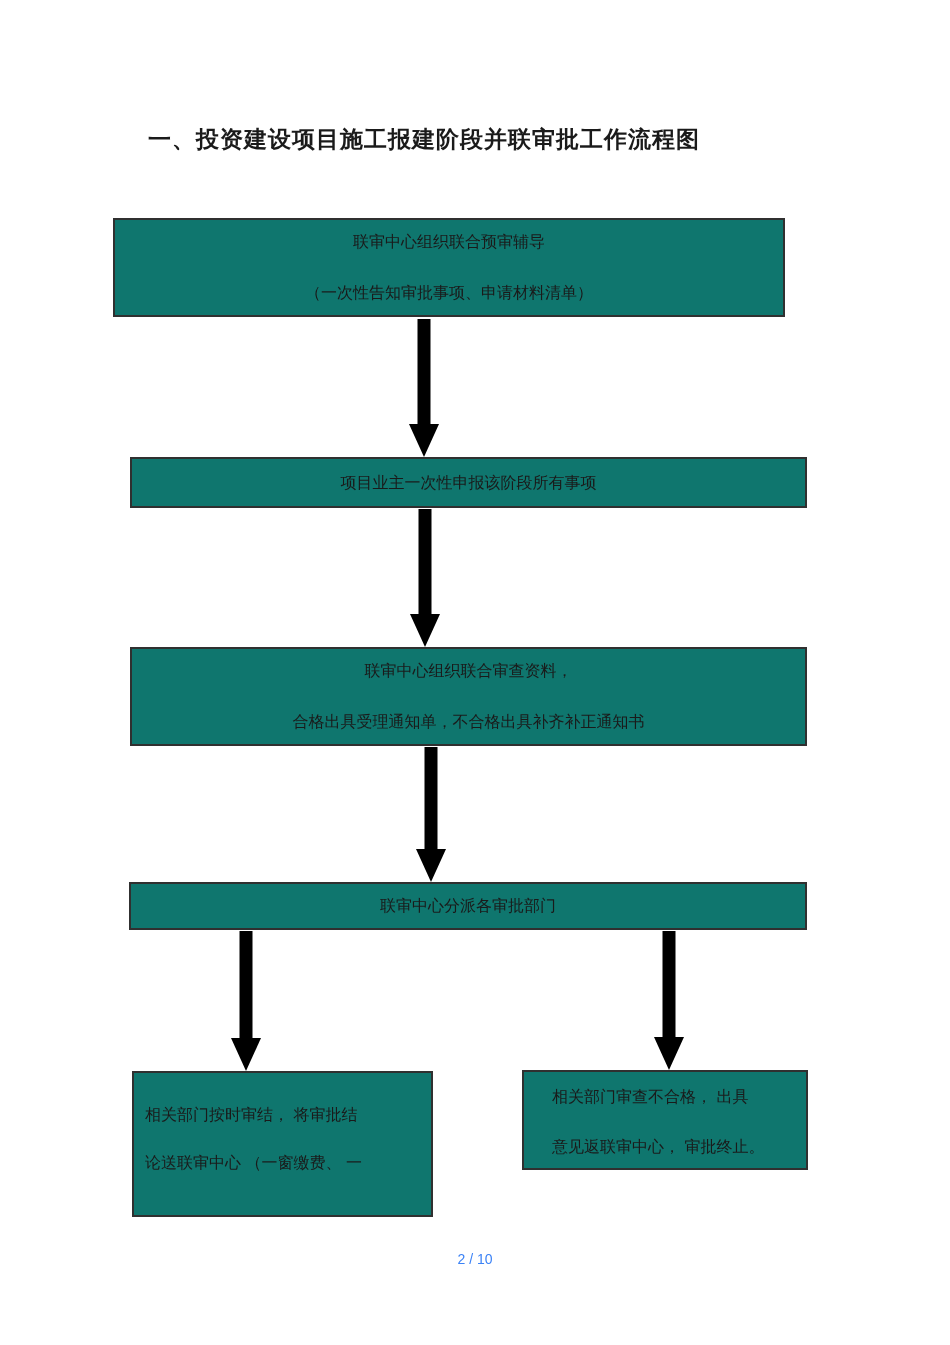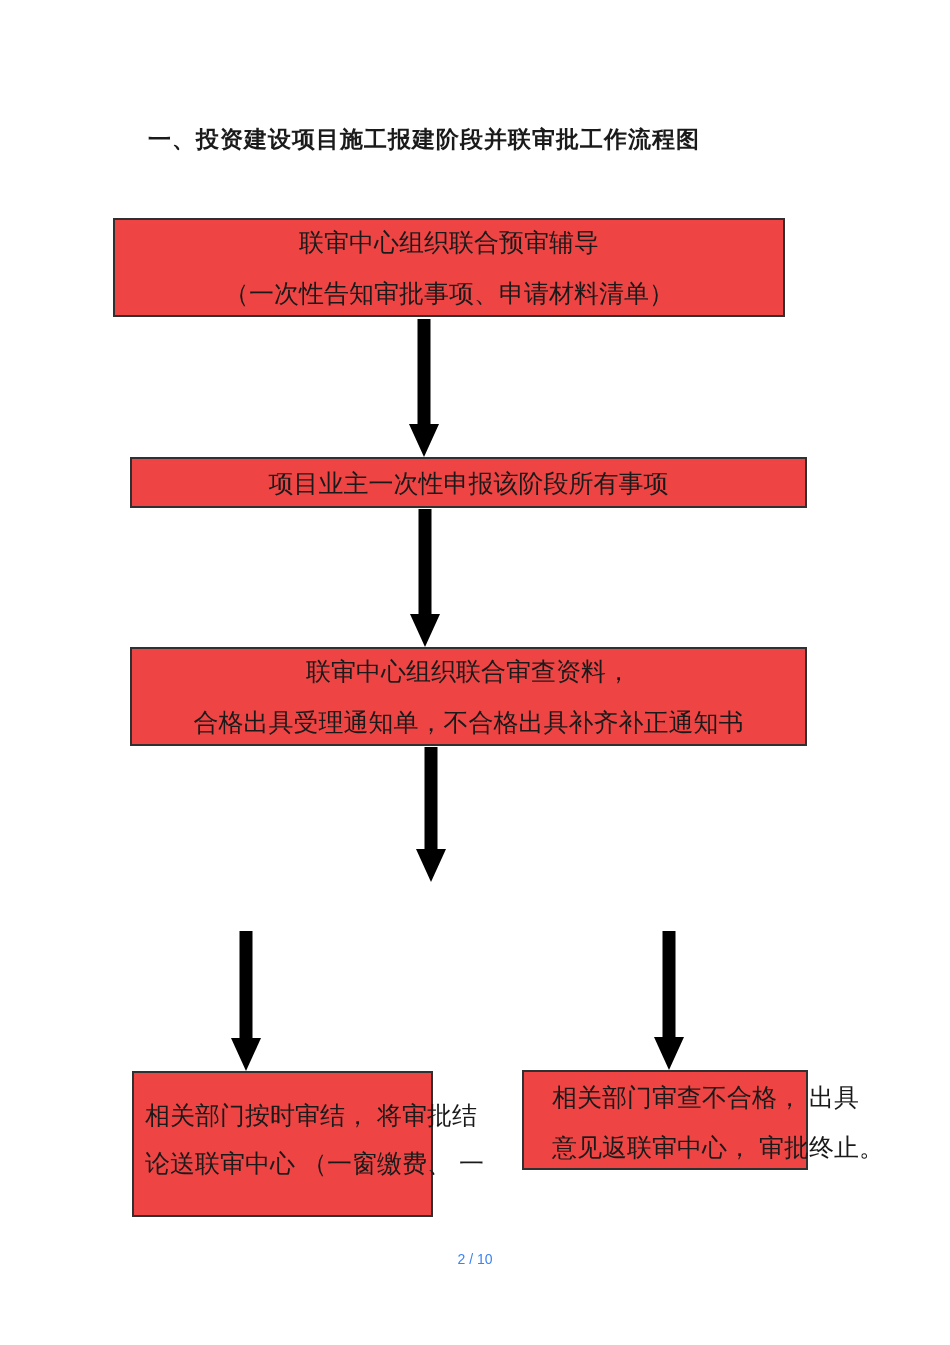--- a/index.html
+++ b/index.html
@@ -22,22 +22,22 @@
     top: 124px;
     font-size: 23px;
     font-weight: bold;
     letter-spacing: 1px;
     white-space: nowrap;
   }
   .fbox {
     position: absolute;
     box-sizing: border-box;
     border: 2px solid #303030;
-    background: #ef4444;
-    font-size: 25px;
+    background: #0f766e;
+    font-size: 16px;
   }
   .fbox.centered {
     display: flex;
     flex-direction: column;
     align-items: center;
     justify-content: center;
     text-align: center;
   }
   .fbox.centered .line { line-height: 22px; }
   .fbox.centered .line + .line { margin-top: 29px; }
@@ -127,20 +127,23 @@
   <div class="fbox centered" id="box3">
     <div class="line">联审中心组织联合审查资料，</div>
     <div class="line">合格出具受理通知单，不合格出具补齐补正通知书</div>
   </div>
 
   <div class="arrow" id="arrow3">
     <div class="stem"></div>
     <div class="head"></div>
   </div>
 
+  <div class="fbox centered" id="box4">
+    <div class="line">联审中心分派各审批部门</div>
+  </div>
 
   <div class="arrow" id="arrow4">
     <div class="stem"></div>
     <div class="head"></div>
   </div>
 
   <div class="arrow" id="arrow5">
     <div class="stem"></div>
     <div class="head"></div>
   </div>

